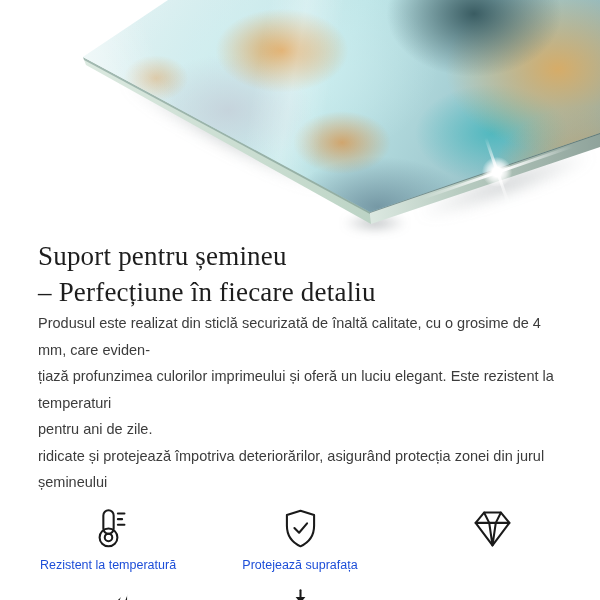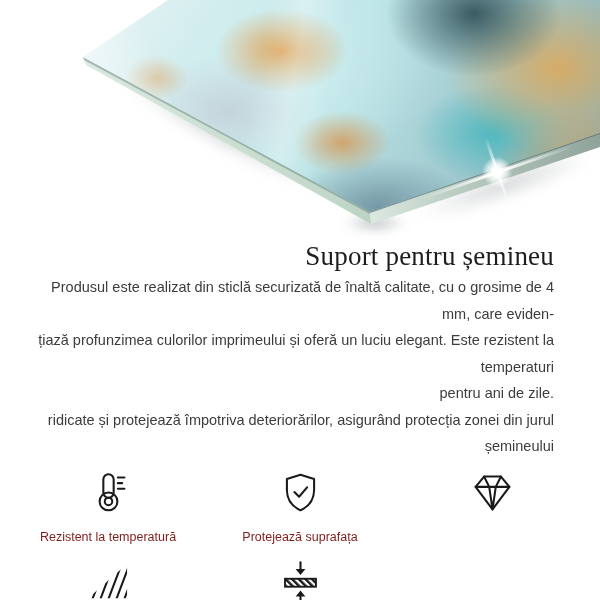--- a/index.html
+++ b/index.html
@@ -83,37 +83,37 @@
     width:3px; height:72px; left:-1px; top:-36px;
     transform:rotate(-19deg);
     background:linear-gradient(180deg, rgba(255,255,255,0), #fff 50%, rgba(255,255,255,0));
   }
   .glow {
     width:30px; height:30px; left:-15px; top:-15px; border-radius:50%;
     background:radial-gradient(circle, #ffffff 0 22%, rgba(255,255,255,0.65) 45%, rgba(255,255,255,0) 72%);
   }
 
   
-  .content { padding:8px 46px 0 38px;text-align:right; }
+  .content { padding:8px 46px 0 38px; }
   h1 {
     margin:0; font-family:"Liberation Serif","DejaVu Serif",serif;
     font-weight:400; font-size:27px; line-height:36px;
     color:#1d1d1d; letter-spacing:.2px;
   }
   h1 span { display:block; }
   .description { font-size:14.5px; line-height:26.5px; color:#3c3c3c; }
 
   
   .features {
     margin-top:4px; padding:0 12px;
     display:grid; grid-template-columns:repeat(3,1fr); row-gap:10px;
   }
   .feature { display:flex; flex-direction:column; align-items:center; padding-top:6px; }
   .feature svg { width:45px; height:45px; display:block; }
-  .feature-label { margin-top:15px; font-size:12.5px; color:#7f1d1d; white-space:nowrap; }
+  .feature-label { margin-top:7px; font-size:12.5px; color:#1d4ed8; white-space:nowrap; }
   .ic { stroke:#1a1a1a; stroke-width:2.2; fill:none; stroke-linecap:round; stroke-linejoin:round; }
   .ic-fill { fill:#1a1a1a; stroke:none; }
   .ic-text { font-family:"Liberation Sans",sans-serif; font-weight:700; fill:#1a1a1a; text-anchor:middle; }
 </style>
 </head>
 <body>
 
 <main>
 
   <section class="hero">
@@ -128,20 +128,21 @@
     <div class="sparkle">
       <span class="ray-long"></span>
       <span class="ray-short"></span>
       <span class="glow"></span>
     </div>
   </section>
 
   <section class="content">
     <h1>
       <span>Suport pentru șemineu</span>
+      <span>– Perfecțiune în fiecare detaliu</span>
     </h1>
     <div class="description">
       <div>Produsul este realizat din sticlă securizată de înaltă calitate, cu o grosime de 4 mm, care eviden-</div>
       <div>țiază profunzimea culorilor imprimeului și oferă un luciu elegant. Este rezistent la temperaturi</div>
       <div>pentru ani de zile.</div>
       <div>ridicate și protejează împotriva deteriorărilor, asigurând protecția zonei din jurul șemineului</div>
     </div>
   </section>
 
   <section class="features">

